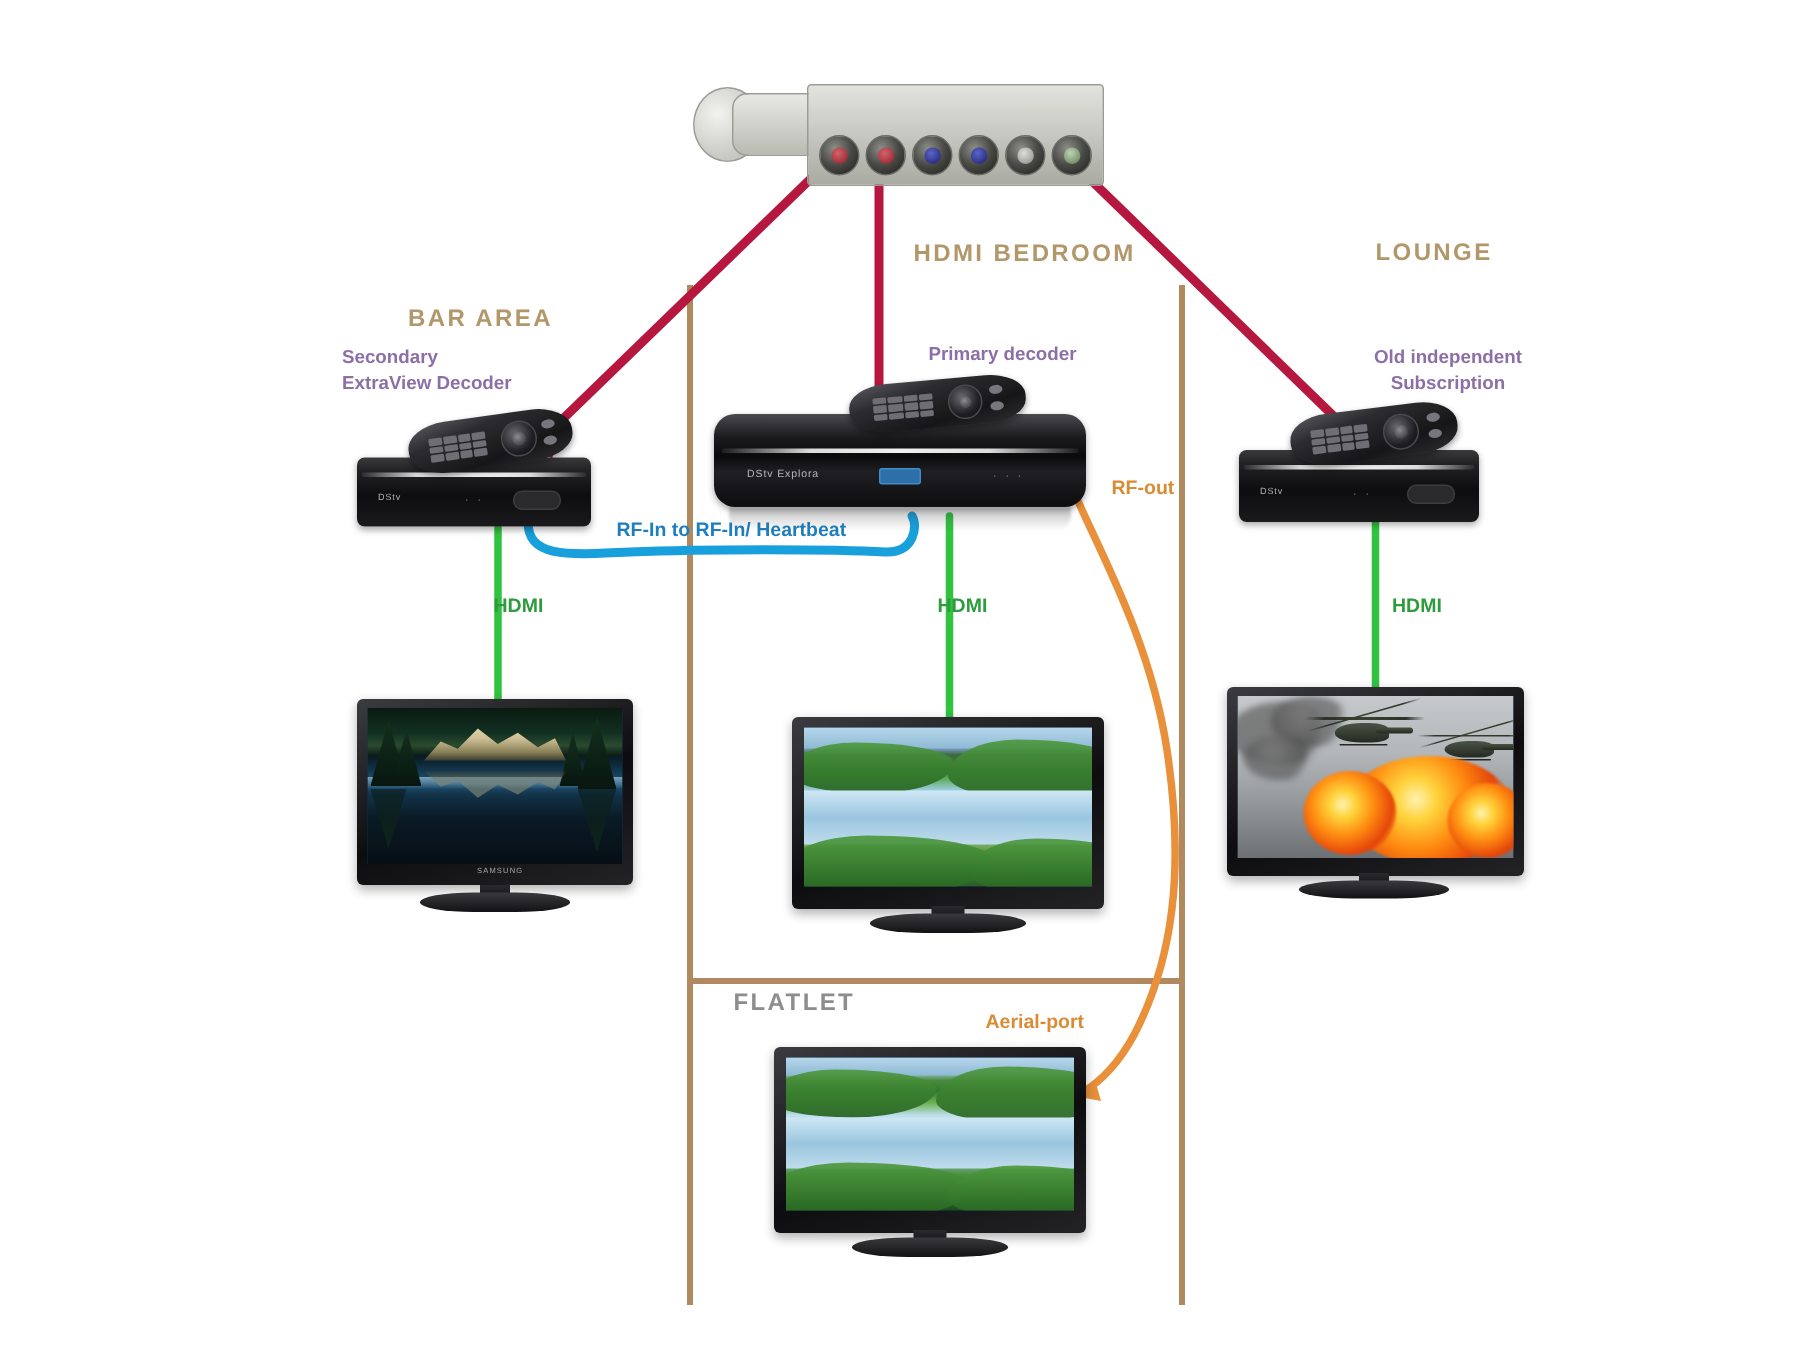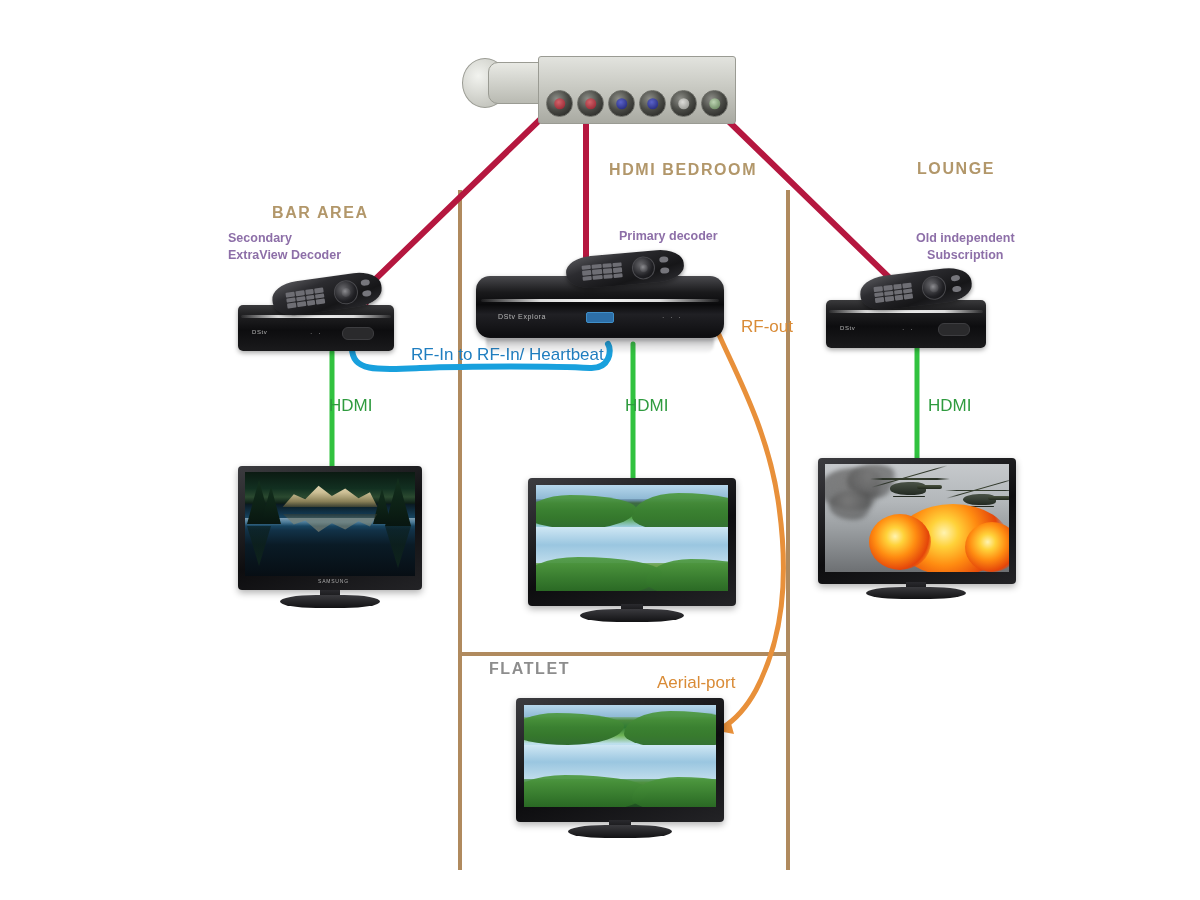--- a/index.html
+++ b/index.html
@@ -15,21 +15,21 @@
     position:absolute;font-weight:bold;letter-spacing:1.6px;
     color:#b2976a;font-size:16px;white-space:nowrap;
   }
   .room-label.grey{color:#8d8d8d;}
 
   .dev-label{
     position:absolute;font-weight:bold;font-size:12.5px;
     color:#8d6fa8;line-height:1.35;text-align:left;white-space:nowrap;
   }
   .cable-label{
-    position:absolute;font-weight:normal;font-size:17px;white-space:nowrap;
+    position:absolute;font-weight:bold;font-size:13px;white-space:nowrap;
   }
   .cable-label.hdmi{color:#2f9b3f;}
   .cable-label.rf{color:#1f7ec0;}
   .cable-label.orange{color:#d98b36;}
 
   
   .wall{position:absolute;background:#b08a5e;}
   .wall.v{width:4px;}
   .wall.h{height:4px;}
 

